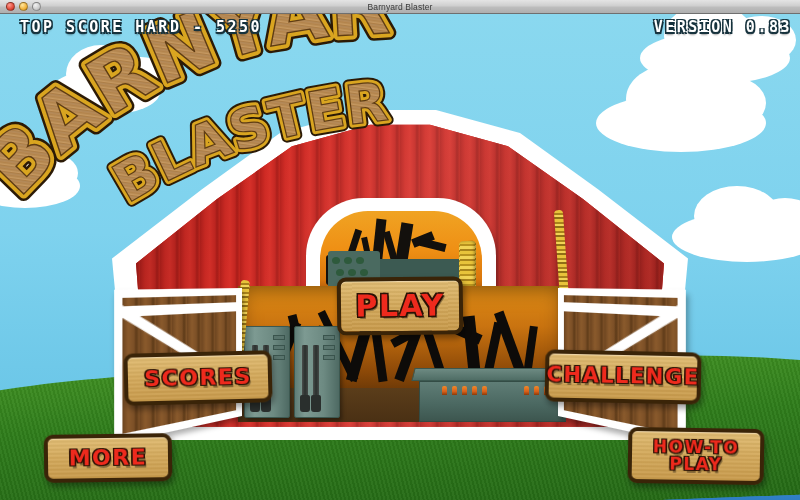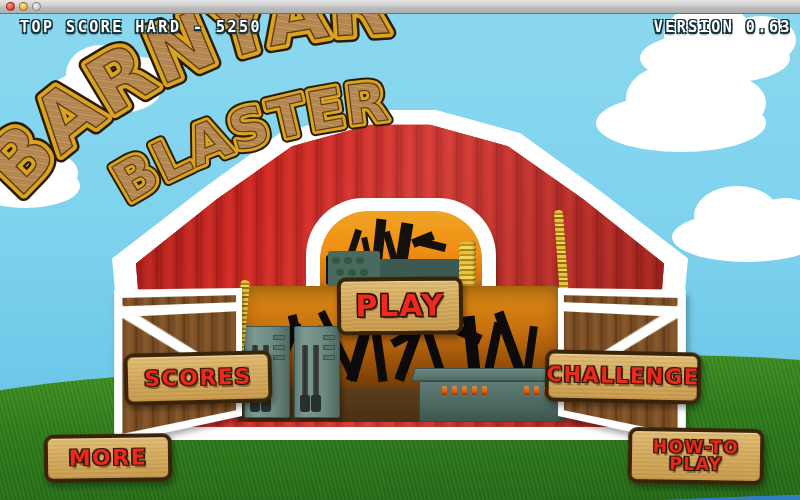--- a/index.html
+++ b/index.html
@@ -302,20 +302,21 @@
 <body>
 
 <div id="window">
 
   <div id="titlebar">
     <div id="traffic">
       <span class="light red"></span>
       <span class="light yellow"></span>
       <span class="light gray"></span>
     </div>
+    <span id="win-title">Barnyard Blaster</span>
   </div>
 
   <div id="game">
 
     <div id="sky"></div>
     <div class="cloud" id="cloud5"></div>
     <div class="cloud" id="cloud1"></div>
     <div class="cloud" id="cloud2"></div>
     <div class="cloud" id="cloud3"></div>
     <div class="cloud" id="cloud4"></div>
@@ -449,21 +450,21 @@
         <text class="logo-txt" font-size="54" fill="none" stroke="#d9a520" stroke-width="7" stroke-linejoin="round">
           <textPath href="#arc2" startOffset="2%">BLASTER</textPath>
         </text>
         <text class="logo-txt" font-size="54" fill="url(#woodpat)" stroke="#5e3c14" stroke-width="1.2">
           <textPath href="#arc2" startOffset="2%">BLASTER</textPath>
         </text>
       </svg>
     </div>
 
     <div class="hud" id="hud-topscore">TOP SCORE HARD - 5250</div>
-    <div class="hud" id="hud-version">VERSION 0.63</div>
+    <div class="hud" id="hud-version">VERSION 0.83</div>
 
     <div class="btn" id="btn-play">
       <span class="btn-label">PLAY</span>
     </div>
     <div class="btn" id="btn-scores">
       <span class="btn-label">SCORES</span>
     </div>
     <div class="btn" id="btn-challenge">
       <span class="btn-label">CHALLENGE</span>
     </div>

